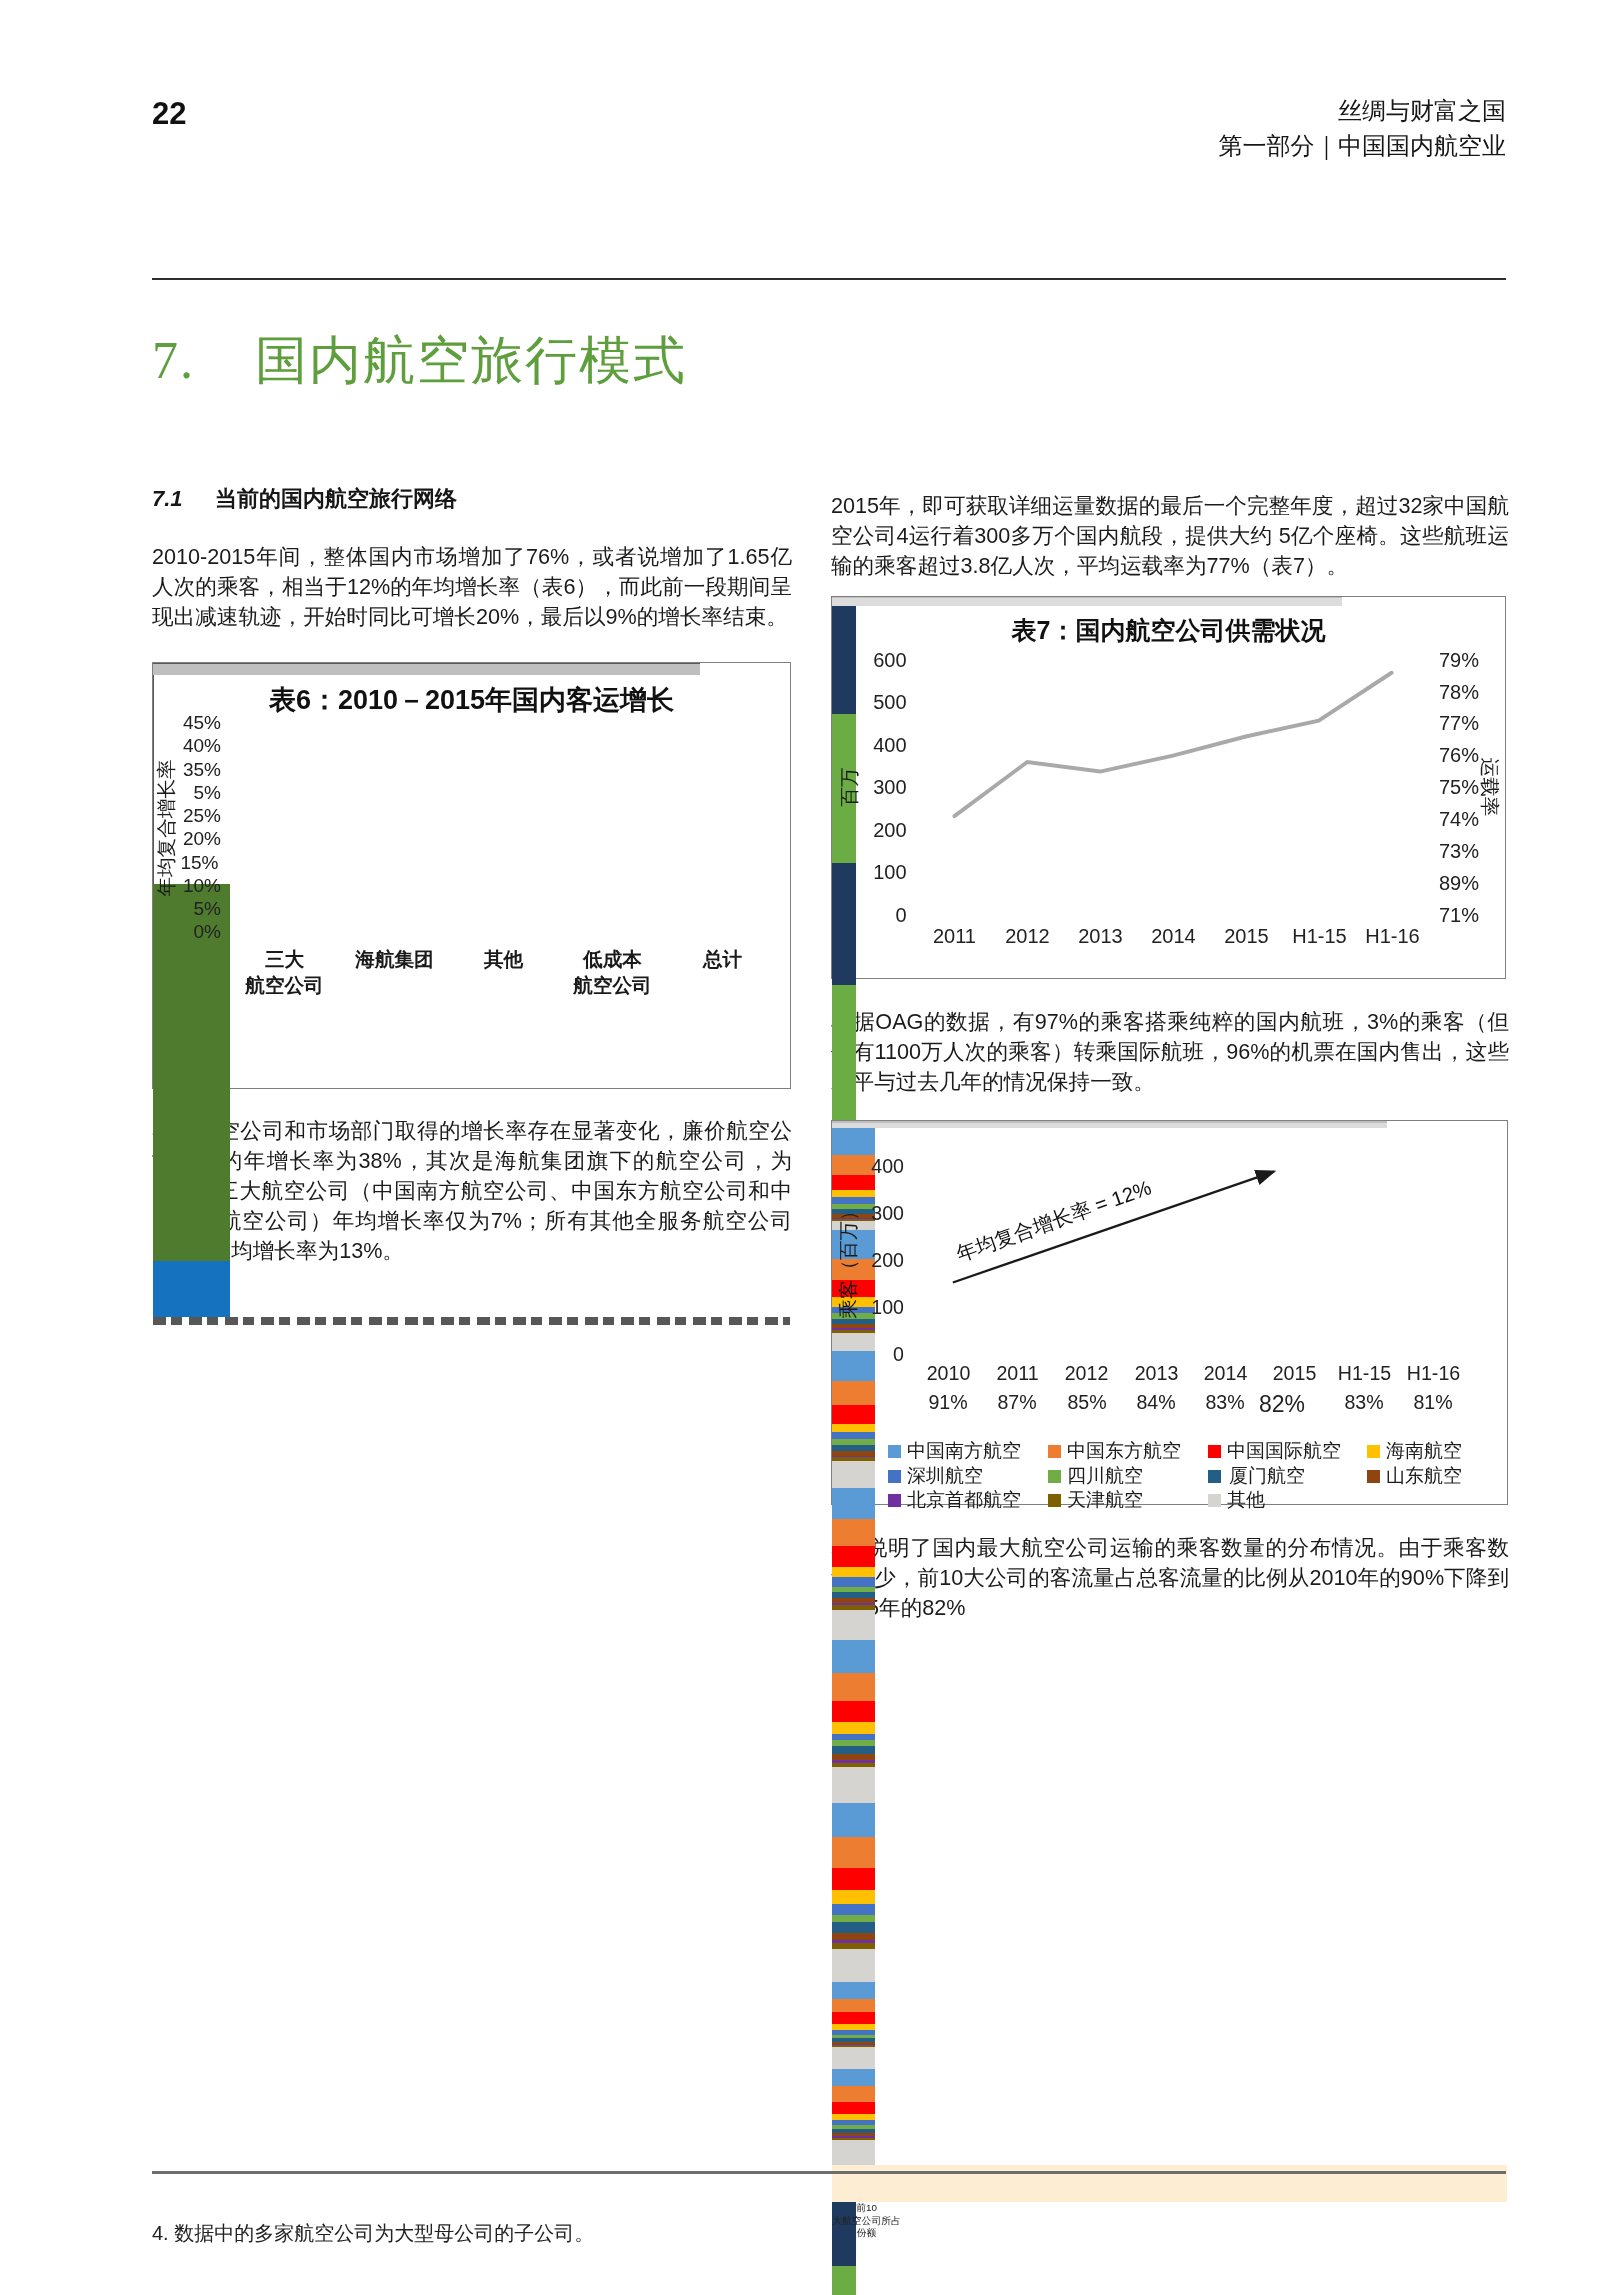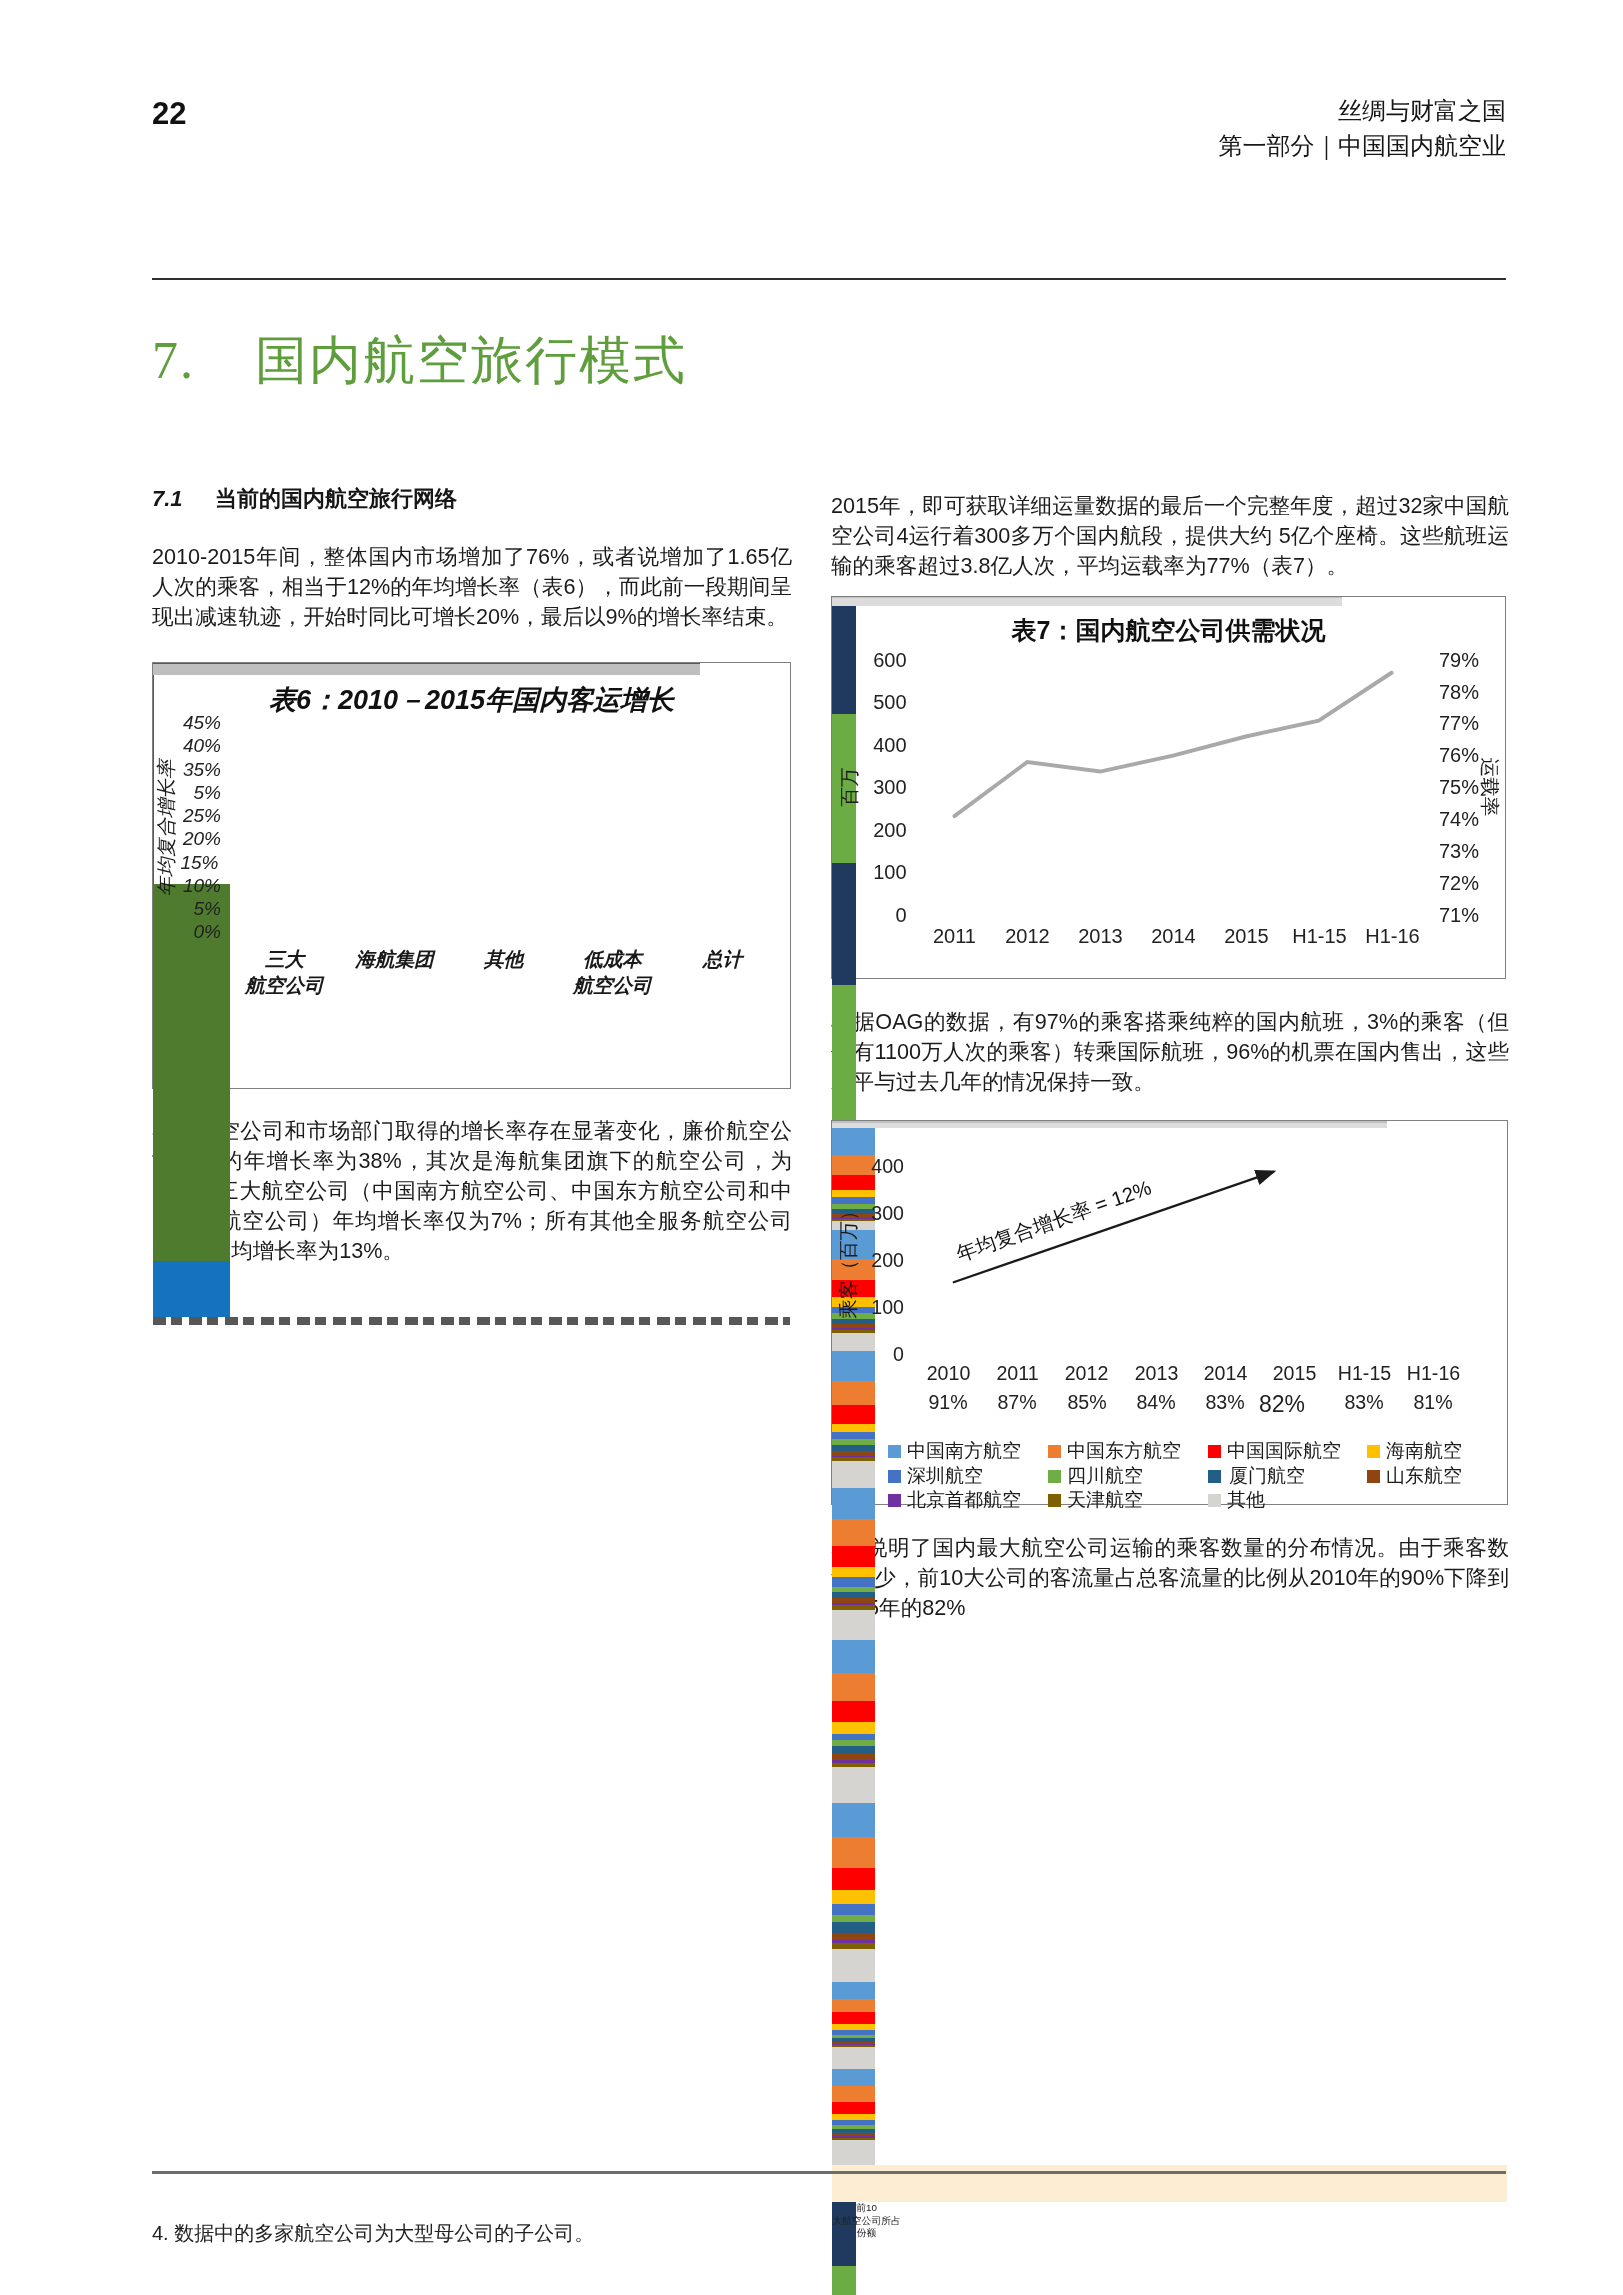--- a/index.html
+++ b/index.html
@@ -17,21 +17,21 @@
   .col{position:absolute;top:484px;}
   .col-left{left:152px;width:640px;}
   .col-right{left:831px;width:678px;}
   .subhead{font-size:22px;font-weight:700;color:#161616;}
   .subhead .num{font-style:italic;display:inline-block;width:63px;}
   .para{font-size:21.6px;line-height:30px;text-align:justify;margin:27.5px 0 0 0;color:#1b1b1b;}
   .para.first{margin-top:9.2px;}
   .col-right .para.first{margin-top:6.5px;}
   
   .chart-box{position:relative;background:#fff;border:1.3px solid #7f7f7f;}
-  #chart6{width:637px;height:425px;margin-top:30px;font-style:italic;}
+  #chart6{width:637px;height:425px;margin-top:30px;}
   #chart7{width:673px;height:381px;margin-top:15.7px;}
   #chart8{width:675px;height:383px;margin-top:23.6px;}
   .c-title{position:absolute;left:0;right:0;text-align:center;font-weight:700;color:#111;}
   #chart6 .c-title{top:19.6px;font-size:27px;}
   #chart7 .c-title,#chart8 .c-title{top:17px;font-size:25px;}
   .tick-label{position:absolute;font-size:19px;color:#222;}
   .cat-label{position:absolute;text-align:center;font-size:19.6px;color:#1a1a1a;white-space:pre-line;line-height:26px;}
   .rot-label{position:absolute;white-space:nowrap;font-size:19.6px;color:#1a1a1a;}
   .bar-val{position:absolute;color:#fff;font-weight:700;font-size:24px;text-align:center;}
   
@@ -117,21 +117,21 @@
         <div class="tick-label" style="left: 23.6px; top: 222px; width: 51px; text-align: right; font-size: 20px;">200</div>
         <div style="left: 86px; top: 190px; width: 510px; height: 1.3px; background: rgb(220, 220, 220);"></div>
         <div class="tick-label" style="left: 23.6px; top: 179px; width: 51px; text-align: right; font-size: 20px;">300</div>
         <div style="left: 86px; top: 147px; width: 510px; height: 1.3px; background: rgb(220, 220, 220);"></div>
         <div class="tick-label" style="left: 23.6px; top: 137px; width: 51px; text-align: right; font-size: 20px;">400</div>
         <div style="left: 86px; top: 105px; width: 510px; height: 1.3px; background: rgb(220, 220, 220);"></div>
         <div class="tick-label" style="left: 23.6px; top: 94px; width: 51px; text-align: right; font-size: 20px;">500</div>
         <div style="left: 86px; top: 62px; width: 510px; height: 1.3px; background: rgb(220, 220, 220);"></div>
         <div class="tick-label" style="left: 23.6px; top: 52px; width: 51px; text-align: right; font-size: 20px;">600</div>
         <div class="tick-label" style="left: 607px; top: 307px; width: 55px; font-size: 20px;">71%</div>
-        <div class="tick-label" style="left: 607px; top: 275px; width: 55px; font-size: 20px;">72%</div>
+        <div class="tick-label" style="left: 607px; top: 275px; width: 55px; font-size: 20px;">89%</div>
         <div class="tick-label" style="left: 607px; top: 243px; width: 55px; font-size: 20px;">73%</div>
         <div class="tick-label" style="left: 607px; top: 211px; width: 55px; font-size: 20px;">74%</div>
         <div class="tick-label" style="left: 607px; top: 179px; width: 55px; font-size: 20px;">75%</div>
         <div class="tick-label" style="left: 607px; top: 147px; width: 55px; font-size: 20px;">76%</div>
         <div class="tick-label" style="left: 607px; top: 115px; width: 55px; font-size: 20px;">77%</div>
         <div class="tick-label" style="left: 607px; top: 84px; width: 55px; font-size: 20px;">78%</div>
         <div class="tick-label" style="left: 607px; top: 52px; width: 55px; font-size: 20px;">79%</div>
         <div class="rot-label" style="left: 17px; top: 190px; transform: translate(-50%, -50%) rotate(-90deg);">百万</div>
         <div class="rot-label" style="left: 657px; top: 190px; transform: translate(-50%, -50%) rotate(90deg);">运载率</div>
         <div style="left: 99px; top: 210px; width: 24px; height: 108px; background: rgb(31, 58, 94);"></div>

